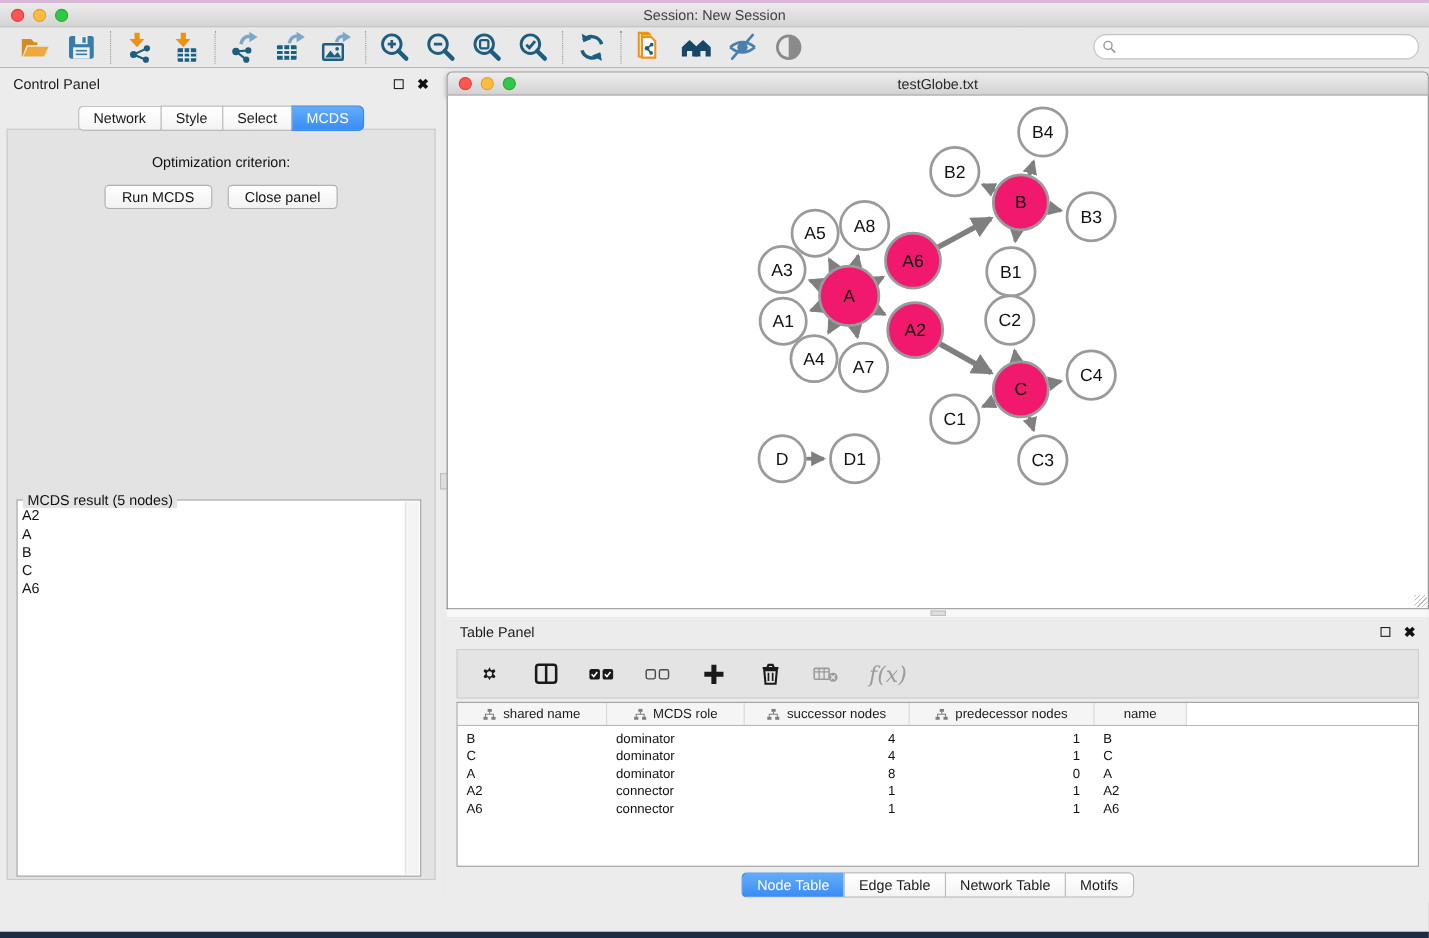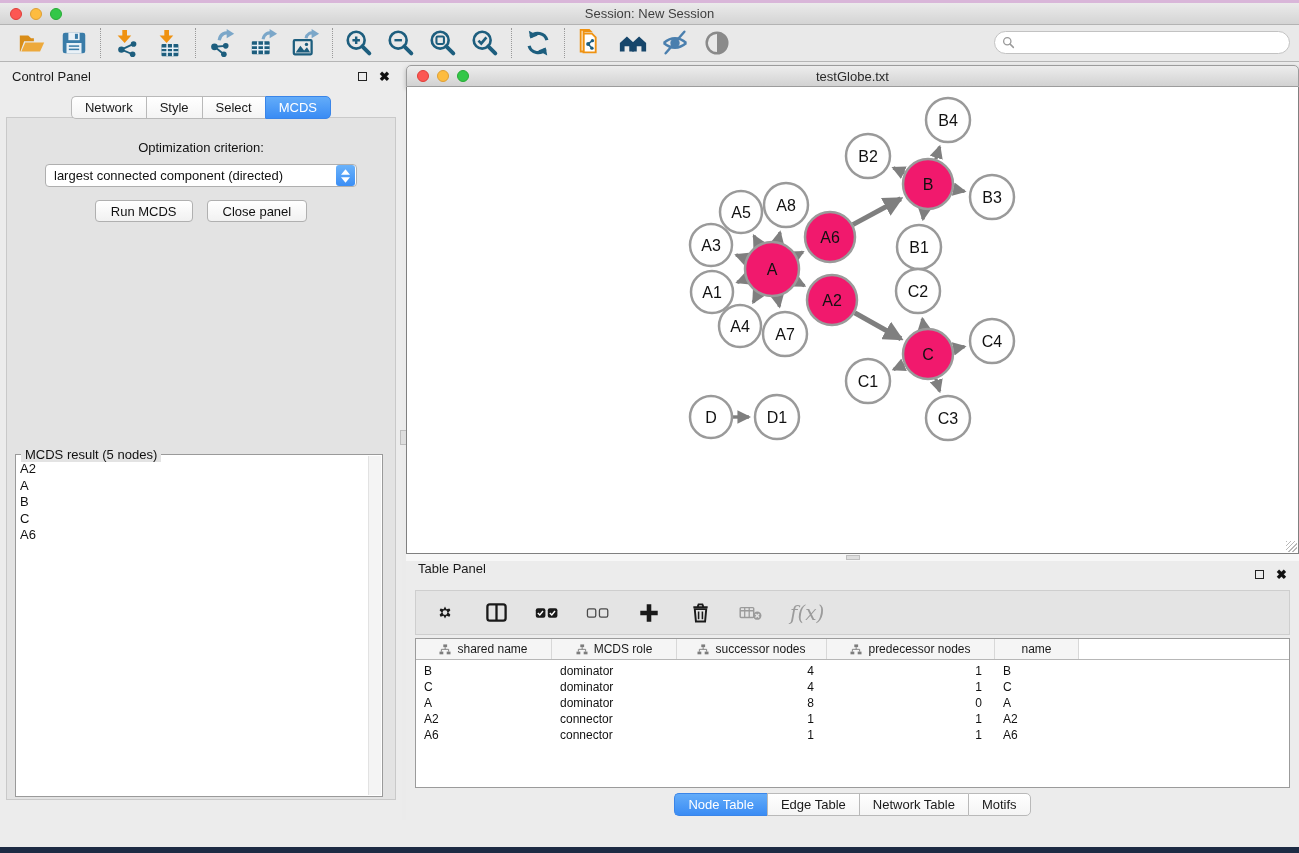--- a/index.html
+++ b/index.html
@@ -84,21 +84,21 @@
   .nw-content svg { position:absolute; top:0; left:0; }
   .nw-resize { position:absolute; right:1px; bottom:1px; width:11px; height:11px;
     background:repeating-linear-gradient(135deg,#b9b9b9 0 1px,transparent 1px 3px); }
 
   
   .h-divider { height:7px; flex:none; background:#f7f7f7; position:relative; }
   .h-divider .handle { width:14px; height:5px; background:#dedede; border:1px solid #bfbfbf; margin:1px auto 0; }
 
   
   .table-panel { flex:1; background:#ececec; display:flex; flex-direction:column; min-height:0; }
-  .tp-header { height:27px; display:flex; padding:0 12px; font-size:13px; color:#1a1a1a; }
+  .tp-header { height:27px; display:flex; align-items:center; padding:0 12px; font-size:13px; color:#1a1a1a; }
   .tp-toolbar { margin:2px 9px 3px; height:45px; background:#e4e4e4; border:1px solid #cecece;
     display:flex; align-items:center; gap:27px; padding:16px 17px; flex:none; }
   .tp-icon { display:flex; align-items:center; justify-content:center; width:24px; height:24px; }
   .fx-label { font-family:"DejaVu Serif", serif; font-style:italic; font-size:20px; color:#9b9b9b; }
   .tp-table { margin:0 9px; flex:1; background:#fff; border:1px solid #9b9b9b; overflow:hidden; }
   .thead { display:flex; height:21px; background:#f5f5f5; border-bottom:1px solid #b7b7b7; }
   .th { display:flex; align-items:center; justify-content:center; gap:6px; font-size:12px; color:#1a1a1a;
     border-right:1px solid #d8d8d8; flex:none; }
   .th-filler { flex:1; background:#fff; }
   .tbody { padding-top:3px; }
@@ -301,31 +301,20 @@
         </span>
       </div>
       <div class="cp-tabs">
         <span class="tab">Network</span>
         <span class="tab">Style</span>
         <span class="tab">Select</span>
         <span class="tab active">MCDS</span>
       </div>
       <div class="cp-body">
         <div class="opt-label">Optimization criterion:</div>
-        <div class="select">
-          <span class="select-text">largest connected component (directed)</span>
-          <span class="select-stepper">
-            <svg width="9" height="6" viewBox="0 0 10 6">
-                <path d="M5 0 L10 6 H0 Z" fill="#fff"></path>
-              </svg>
-            <svg width="9" height="6" viewBox="0 0 10 6">
-                <path d="M5 6 L0 0 H10 Z" fill="#fff"></path>
-              </svg>
-          </span>
-        </div>
         <div class="btn-row">
           <span class="btn">Run MCDS</span>
           <span class="btn">Close panel</span>
         </div>
         <div class="result-box">
           <span class="result-legend">MCDS result (5 nodes)</span>
           <div class="result-list" id="result-list">
               <div>A2</div>
               <div>A</div>
               <div>B</div>

